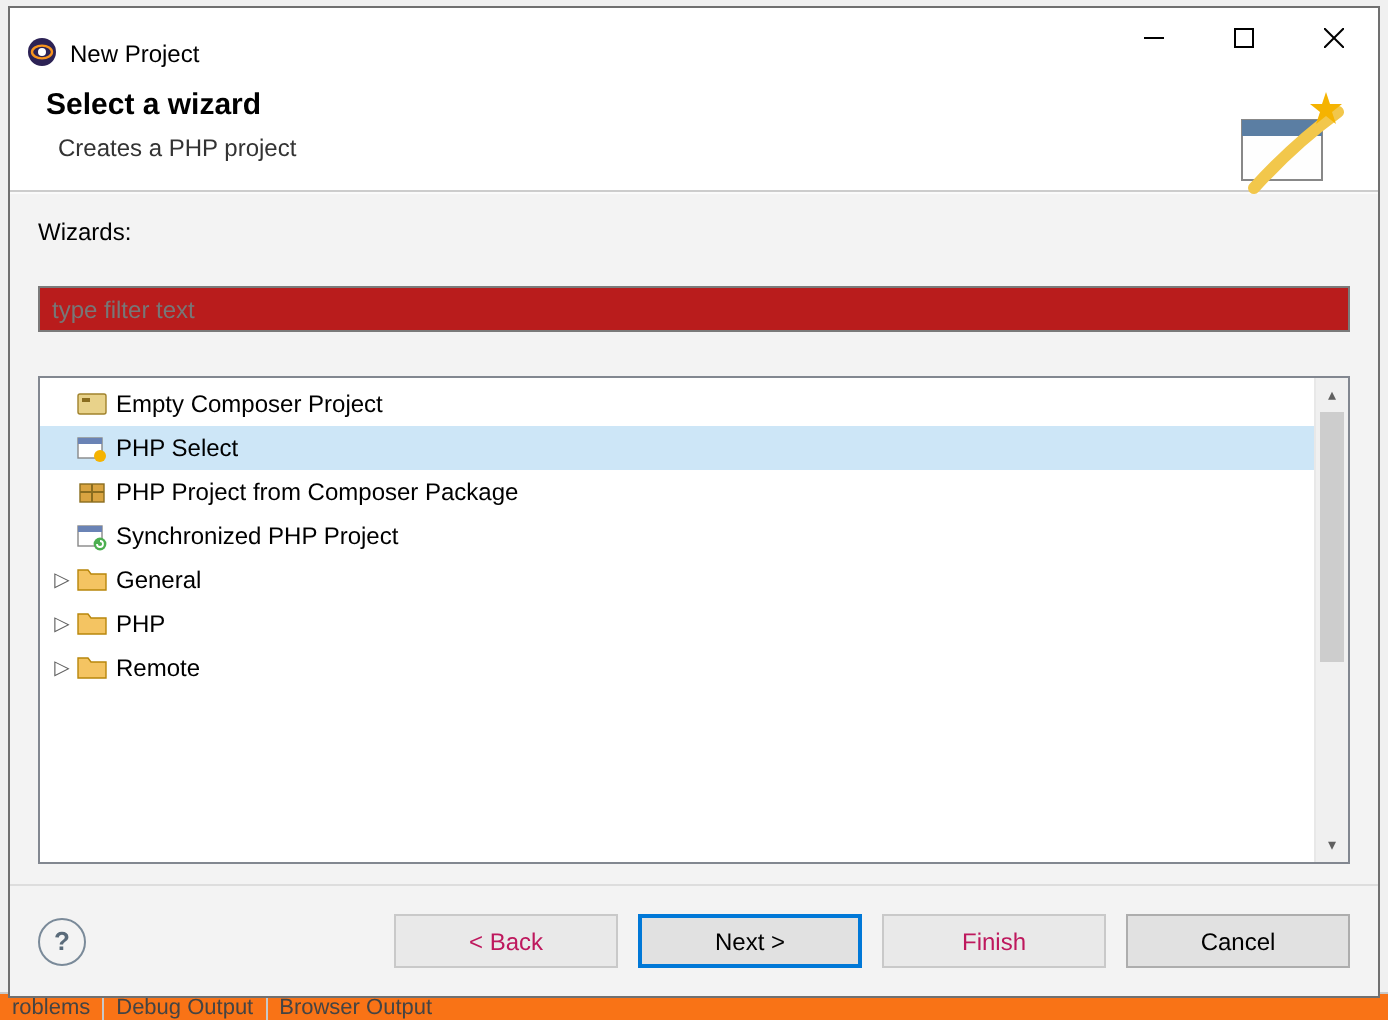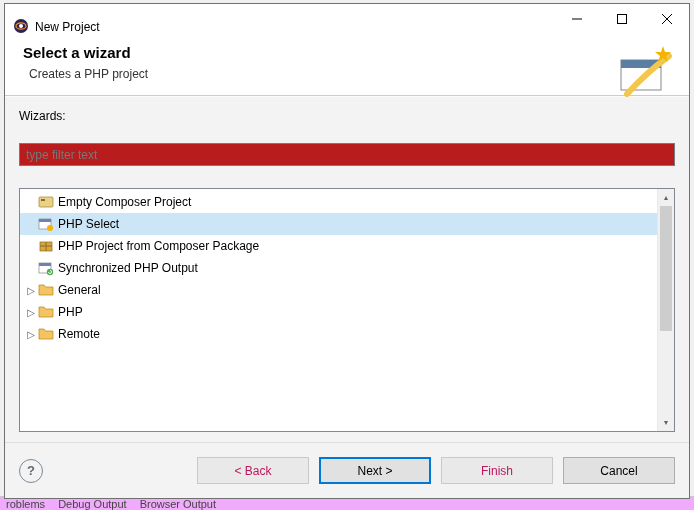--- a/index.html
+++ b/index.html
@@ -27,21 +27,21 @@
     .tree-item { display: flex; align-items: center; height: 22px; padding-left: 18px; font-size: 12px; cursor: default; white-space: nowrap; }
     .tree-item.selected { background: #cde6f7; }
     .tree-item.selected .item-label { background: #cde6f7; }
     .tree-item .expand { width: 14px; text-align: center; color: #5f5f5f; font-size: 10px; margin-left: -14px; }
     .tree-item .node-icon { width: 16px; height: 16px; margin-right: 4px; flex-shrink: 0; }
     .footer { height: 56px; background: #f3f3f3; border-top: 1px solid #ddd; display: flex; align-items: center; padding: 0 14px; gap: 10px; }
     .footer .help { width: 24px; height: 24px; border: 1.5px solid #7a8a99; border-radius: 50%; display: flex; align-items: center; justify-content: center; color: #5a6b7a; font-size: 13px; font-weight: bold; margin-right: auto; }
     .btn { width: 112px; height: 27px; border: 1px solid #adadad; background: #e1e1e1; font-size: 12px; font-family: inherit; cursor: default; }
     .btn:disabled { color: #be185d; background: #e9e9e9; border-color: #c9c9c9; }
     .btn.primary { border: 2px solid #0078d7; background: #e1e1e1; }
-    .behind { position: absolute; bottom: 0; left: 0; right: 0; height: 14px; background: #f0abfc; border-top: 1px solid #c8c8c8; display: flex; align-items: center; font-size: 11px; color: #444; overflow: hidden; }
+    .behind { position: absolute; bottom: 0; left: 0; right: 0; height: 14px; background: #f97316; border-top: 1px solid #c8c8c8; display: flex; align-items: center; font-size: 11px; color: #444; overflow: hidden; }
     .behind span { padding: 0 6px; border-left: 1px solid #c8c8c8; height: 100%; display: flex; align-items: center; }
     .behind span:first-child { border-left: none; }
   </style>
 </head>
 <body>
 
 <div class="behind">
   <span>roblems</span>
   <span>Debug Output</span>
   <span>Browser Output</span>
@@ -123,21 +123,21 @@
             <span class="item-label">PHP Project from Composer Package</span>
           </div>
           <div class="tree-item">
             <span class="expand"></span>
             <span class="node-icon"><svg viewBox="0 0 16 16">
                 <rect x="1" y="3" width="12" height="10" fill="#fff" stroke="#888" stroke-width="0.7"></rect>
                 <rect x="1" y="3" width="12" height="3" fill="#6a83b5"></rect>
                 <circle cx="12" cy="12" r="3.2" fill="#4caf50"></circle>
                 <path d="M10.5 12 a1.5 1.5 0 1 0 1.5-1.5" fill="none" stroke="#fff" stroke-width="0.9"></path>
               </svg></span>
-            <span class="item-label">Synchronized PHP Output</span>
+            <span class="item-label">Synchronized PHP Project</span>
           </div>
           <div class="tree-item">
             <span class="expand">▷</span>
             <span class="node-icon"><svg viewBox="0 0 16 16">
                 <path d="M1 3h5l1.5 2H15v8H1z" fill="#f4c462" stroke="#b8860b" stroke-width="0.7"></path>
               </svg></span>
             <span class="item-label">General</span>
           </div>
           <div class="tree-item">
             <span class="expand">▷</span>

